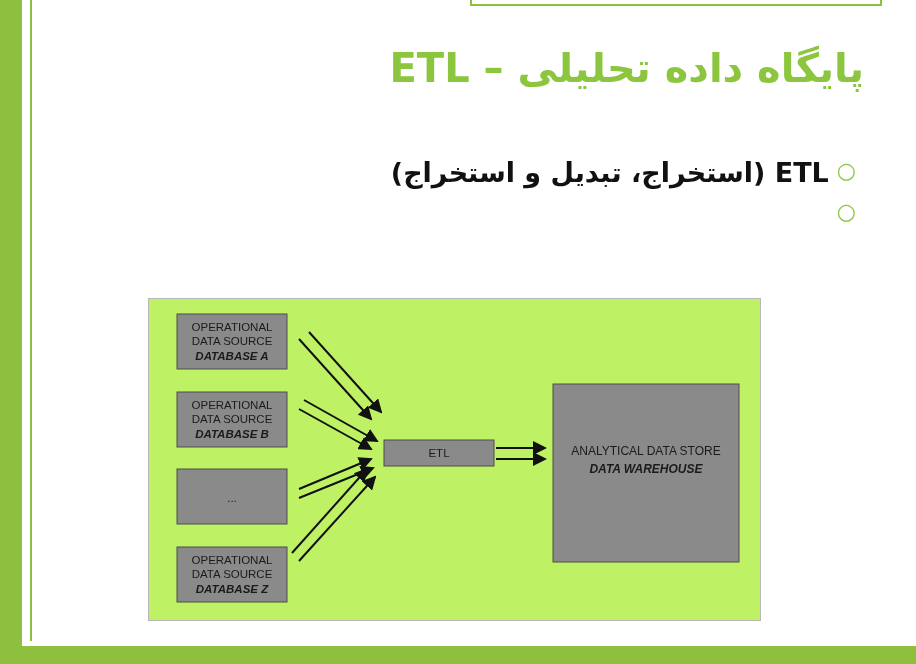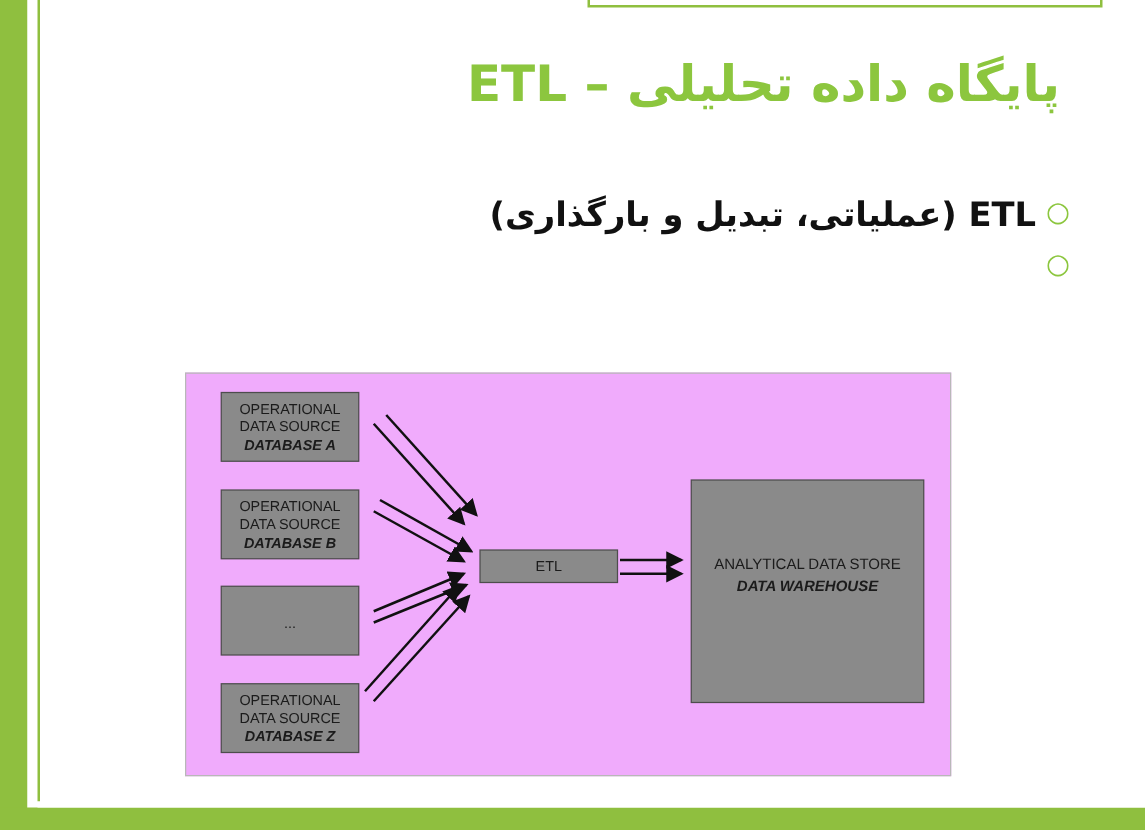--- a/index.html
+++ b/index.html
@@ -70,21 +70,21 @@
     width: 412px;
     height: 14px;
     background: #ffffff;
     border: 2px solid #8fbf3f;
     box-sizing: border-box;
   }
 
   
   .title {
     position: absolute;
-    right: 68px;
+    right: 52px;
     top: 44px;
     width: 820px;
     text-align: right;
     color: #8cc63e;
     font-size: 40px;
     font-weight: bold;
     letter-spacing: 0px;
     line-height: 1.2;
     direction: rtl;
   }
@@ -132,21 +132,21 @@
     text-align: right;
   }
 
   
   .figure {
     position: absolute;
     left: 148px;
     top: 298px;
     width: 613px;
     height: 323px;
-    background: #f0abfc;
+    background: #bef264;
     border: 1px solid #b8b8b8;
     box-sizing: border-box;
   }
   .figure svg {
     display: block;
   }
   .fig-box-label {
     font-family: "Liberation Sans", sans-serif;
     fill: #1b1b1b;
   }
@@ -162,21 +162,21 @@
   <div class="bottom-bar-inner"></div>
   <div class="content-frame"></div>
   <div class="top-tab"></div>
 
   <div class="title">پایگاه داده تحلیلی – ETL</div>
 
   <div class="bullets">
 
     <div class="bullet-row bullet-l1">
       <span class="bullet-marker">○</span>
-      <span class="bullet-text">ETL (عملیاتی، تبدیل و بارگذاری)</span>
+      <span class="bullet-text">ETL (استخراج، تبدیل و استخراج)</span>
     </div>
 
     <div class="bullet-row bullet-l2">
       <span class="bullet-marker">○</span>
     </div>
 
   </div>
 
   <div class="figure">
     <svg width="611" height="321" viewBox="0 0 611 321" xmlns="http://www.w3.org/2000/svg">

